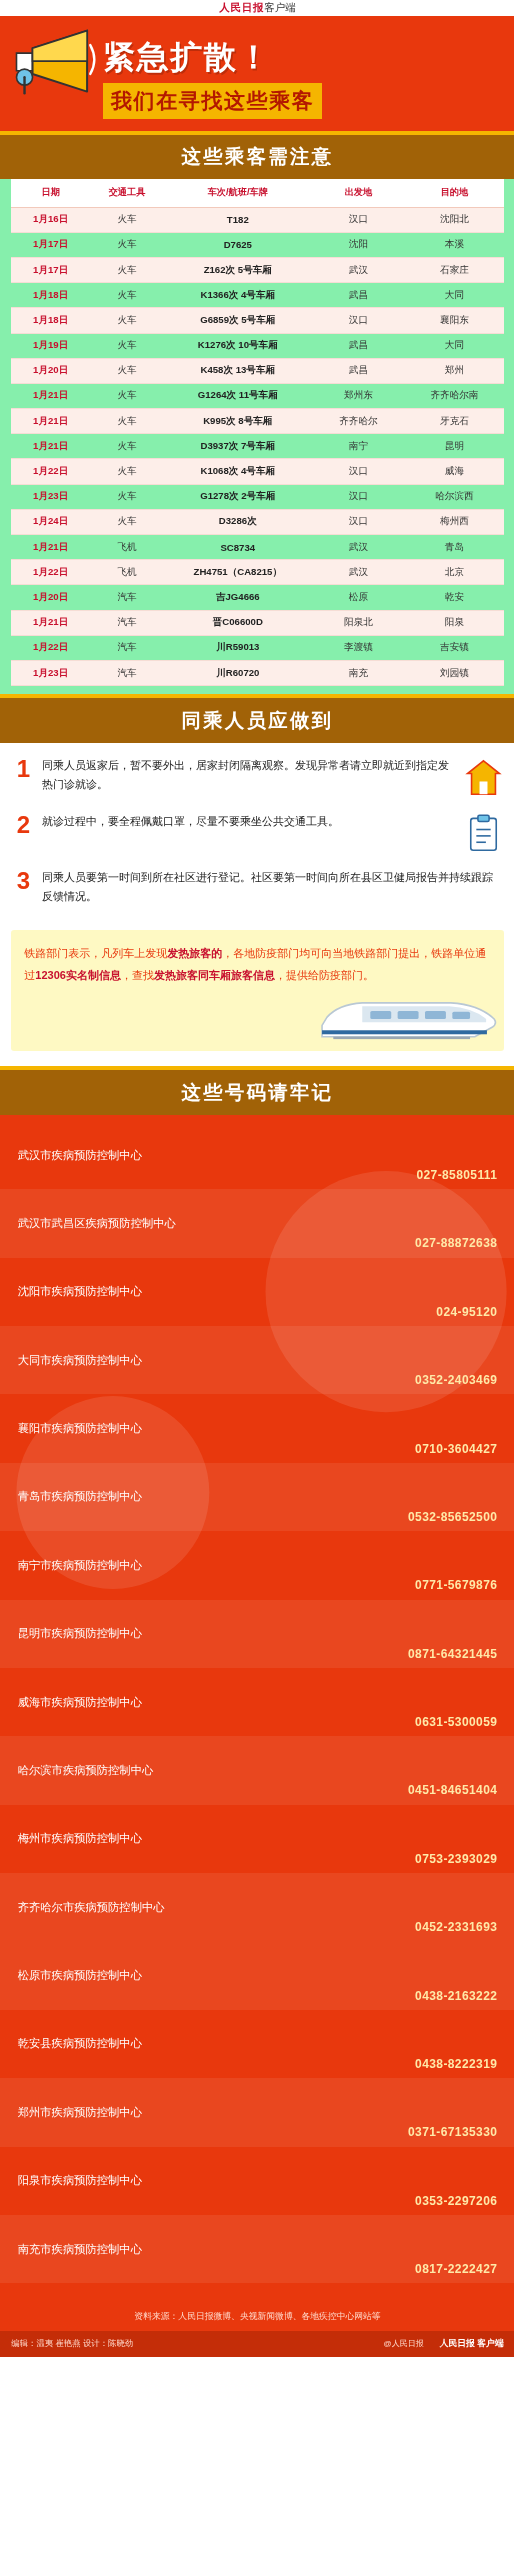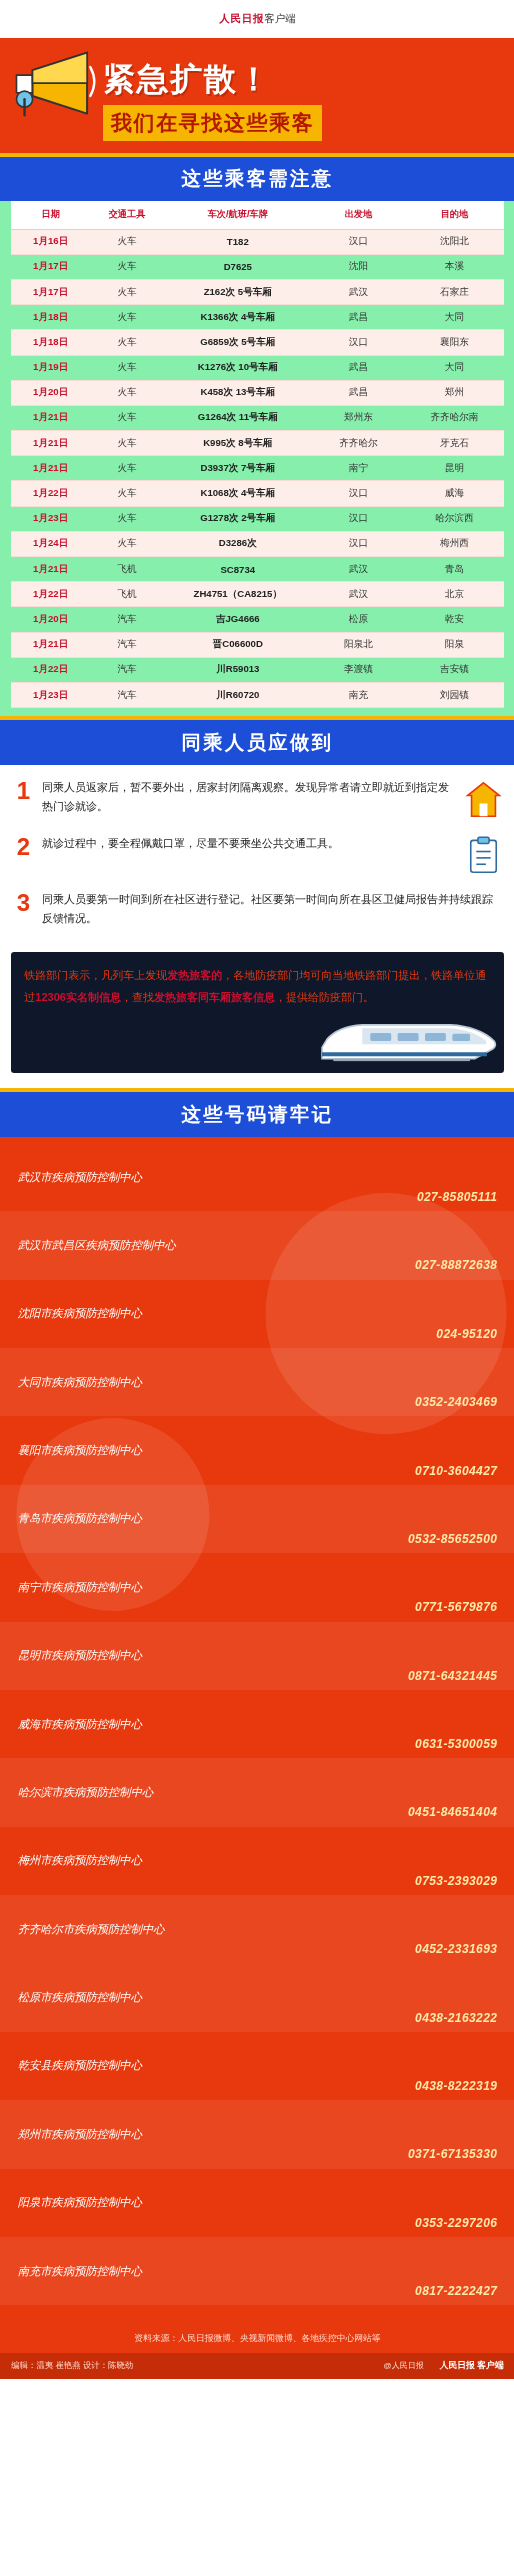--- a/index.html
+++ b/index.html
@@ -5,21 +5,21 @@
   * { box-sizing: border-box; margin: 0; padding: 0; }
   body {
     width: 515px;
     font-family: "Liberation Sans", "DejaVu Sans", sans-serif;
     background: #ffffff;
   }
   .page { width: 515px; position: relative; background: #ffffff; }
 
   
   .topbar {
-    height: 38px; background: #ffffff;
+    height: 16px; background: #ffffff;
     display: flex; align-items: center; justify-content: center; gap: 0;
   }
   .rmrb-logo {
     font-size: 10.5px; font-weight: bold; color: #c8102e;
     letter-spacing: 0.8px;
   }
   .rmrb-sub { font-size: 10.5px; color: #333; }
 
   
   .hero {
@@ -43,21 +43,21 @@
     display: inline-block;
     background: #f5b500;
     color: #b41800;
     font-size: 21px; font-weight: bold;
     padding: 4px 8px;
     letter-spacing: 1.6px;
   }
 
   
   .sec-head {
-    background: #1d4ed8;
+    background: #a16207;
     color: #fff;
     text-align: center;
     font-size: 19.3px; font-weight: bold;
     letter-spacing: 2.4px;
     padding: 8.8px 0;
     position: relative;
   }
 
   
   .tbl { width: 100%; border-collapse: collapse; }
@@ -85,33 +85,33 @@
   .step-num {
     font-size: 24px; font-weight: bold; color: #e8380d;
     line-height: 1; min-width: 21px; text-align: center; padding-top: 1.6px;
   }
   .step-txt { font-size: 11px; color: #222; line-height: 1.75; flex: 1; }
   .step-icon { width: 37px; height: 43px; flex-shrink: 0; }
 
   
   .notice {
     margin: 4.8px 11.3px 14.5px 11.3px;
-    background: #0f172a;
+    background: #fef9c3;
     border-radius: 3.2px;
     padding: 13px 13px 21px 13px;
     position: relative;
     overflow: hidden;
     min-height: 121px;
   }
   .notice p { font-size: 11px; line-height: 1.95; color: #e8380d; }
   .notice .blk { color: #c8102e; font-weight: bold; }
   .train-img { position: absolute; right: 4.8px; bottom: 3.2px; width: 185px; height: 58px; }
 
   
-  .phones { background: #e8380d; padding: 6.4px 0 16px 0; position: relative; overflow: hidden; font-style: italic; }
+  .phones { background: #e8380d; padding: 6.4px 0 16px 0; position: relative; overflow: hidden; }
   .phone-row {
     display: flex; align-items: center; justify-content: space-between;
     padding: 7.2px 17.7px; position: relative; z-index: 2;
   }
   .phone-row .nm { font-size: 11.3px; color: #ffffff; }
   .phone-row .tel { font-size: 12px; color: #ffe9a8; font-weight: bold; letter-spacing: 0.4px; margin-top: 40px; }
   .phone-row.alt { background: rgba(255,255,255,0.08); }
   .phones-watermark {
     position: absolute; left: 0; top: 32px; width: 515px; height: 450px;
     opacity: 0.1; z-index: 1;

